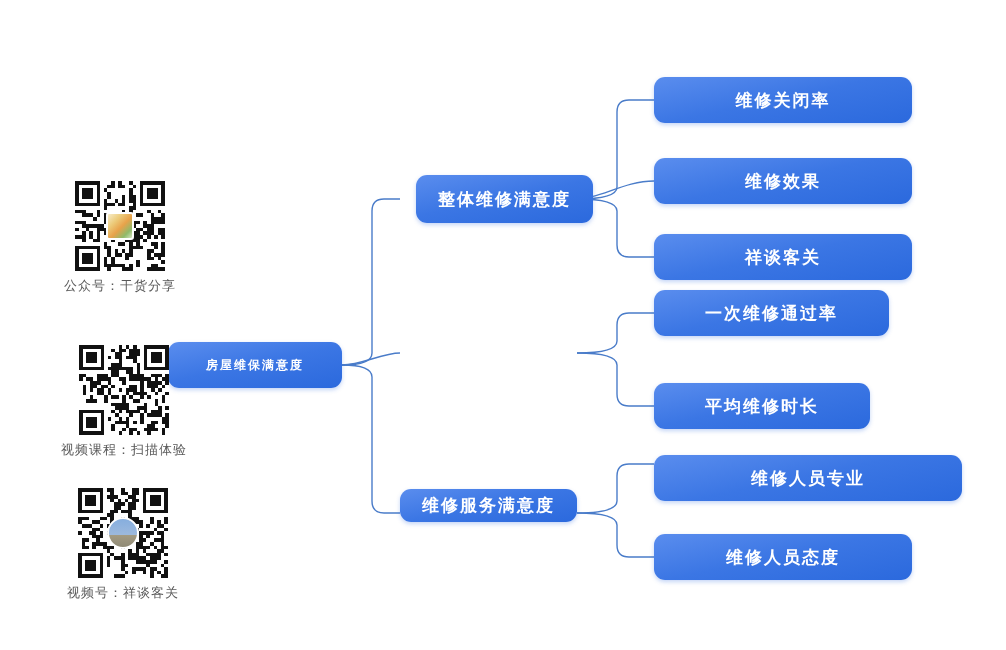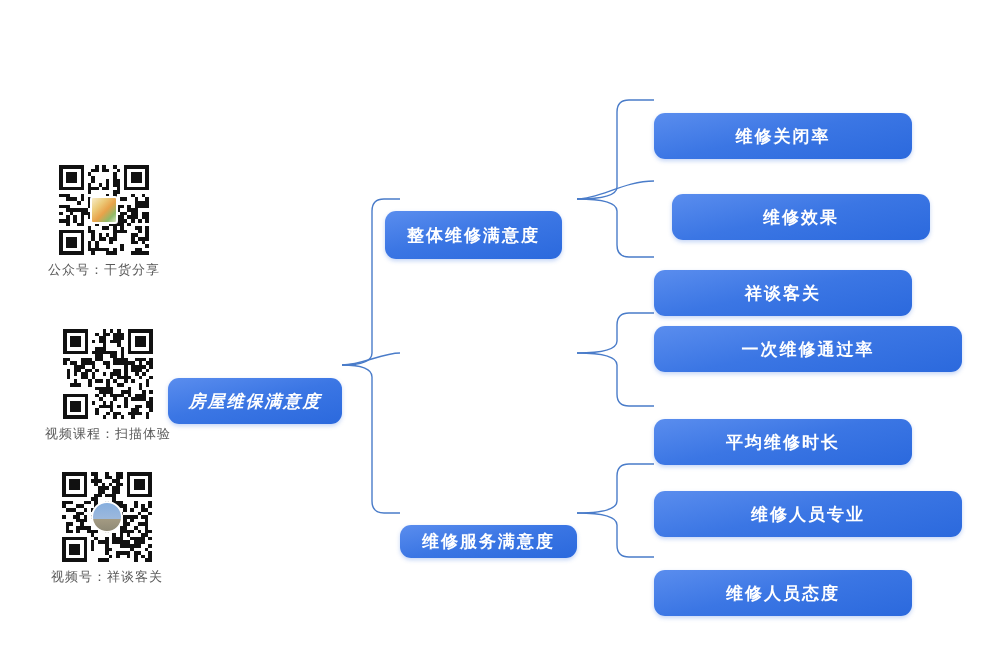--- a/index.html
+++ b/index.html
@@ -9,24 +9,23 @@
   }
   .connectors{position:absolute;left:0;top:0;width:1006px;height:650px;}
   .connectors path{fill:none;stroke:#4a7cc9;stroke-width:1.4px;}
   .node{
     position:absolute;display:flex;align-items:center;justify-content:center;
     border-radius:11px;
     background:linear-gradient(168deg,#5a8dee 0%,#3b76e4 48%,#2b69dd 100%);
     color:#ffffff;font-weight:bold;font-size:17px;letter-spacing:2px;
     box-shadow:0 2px 4px rgba(43,105,221,0.28);
     cursor:default;
-    margin-top:36px;
   }
-  .node.root{font-size:17px;font-style:italic;}
-  .qr{position:absolute;width:130px;margin:0;text-align:center;}
+  .node.root{font-size:12px;}
+  .qr{position:absolute;width:130px;margin:16px;text-align:center;}
   .qr-frame{position:relative;width:90px;height:90px;margin:0 auto;background:#fff;}
   .qr-svg{width:90px;height:90px;display:block;shape-rendering:crispEdges;fill:#111;}
   .qr-logo{position:absolute;left:50%;top:50%;transform:translate(-50%,-50%);border:2px solid #fff;}
   .qr-logo.square{
     width:24px;height:24px;border-radius:3px;
     background:linear-gradient(135deg,#f7ecc9 0%,#eccB7a 30%,#e8a24a 55%,#8fba6a 80%,#d9e6c4 100%);
   }
   .qr-logo.circle{
     width:28px;height:28px;border-radius:50%;
     background:linear-gradient(to bottom,#86aede 0%,#9db9dd 58%,#a39a82 58%,#8f8a76 100%);
@@ -52,40 +51,40 @@
     <path d="M 577,353 Q 617,353 617,365 L 617,394 Q 617,406 629,406 L 654,406"></path>
 
     <path d="M 577,513 Q 617,513 617,501 L 617,476 Q 617,464 629,464 L 654,464"></path>
     <path d="M 577,513 Q 617,513 617,525 L 617,545 Q 617,557 629,557 L 654,557"></path>
   </svg>
 
   <div class="node root" style="left:168px;top:342px;width:174px;height:46px">
     <span>房屋维保满意度</span>
   </div>
 
-  <div class="node" style="left:385px;top:175px;width:177px;height:48px">
+  <div class="node" style="left:416px;top:175px;width:177px;height:48px">
     <span>整体维修满意度</span>
   </div>
   <div class="node" style="left:400px;top:489px;width:177px;height:33px">
     <span>维修服务满意度</span>
   </div>
 
   <div class="node" style="left:654px;top:77px;width:258px;height:46px">
     <span>维修关闭率</span>
   </div>
-  <div class="node" style="left:672px;top:158px;width:258px;height:46px">
+  <div class="node" style="left:654px;top:158px;width:258px;height:46px">
     <span>维修效果</span>
   </div>
   <div class="node" style="left:654px;top:234px;width:258px;height:46px">
     <span>祥谈客关</span>
   </div>
-  <div class="node" style="left:654px;top:290px;width:308px;height:46px">
+  <div class="node" style="left:654px;top:290px;width:235px;height:46px">
     <span>一次维修通过率</span>
   </div>
-  <div class="node" style="left:654px;top:383px;width:258px;height:46px">
+  <div class="node" style="left:654px;top:383px;width:216px;height:46px">
     <span>平均维修时长</span>
   </div>
   <div class="node" style="left:654px;top:455px;width:308px;height:46px">
     <span>维修人员专业</span>
   </div>
   <div class="node" style="left:654px;top:534px;width:258px;height:46px">
     <span>维修人员态度</span>
   </div>
 
   <figure class="qr" style="left:39px;top:165px">

